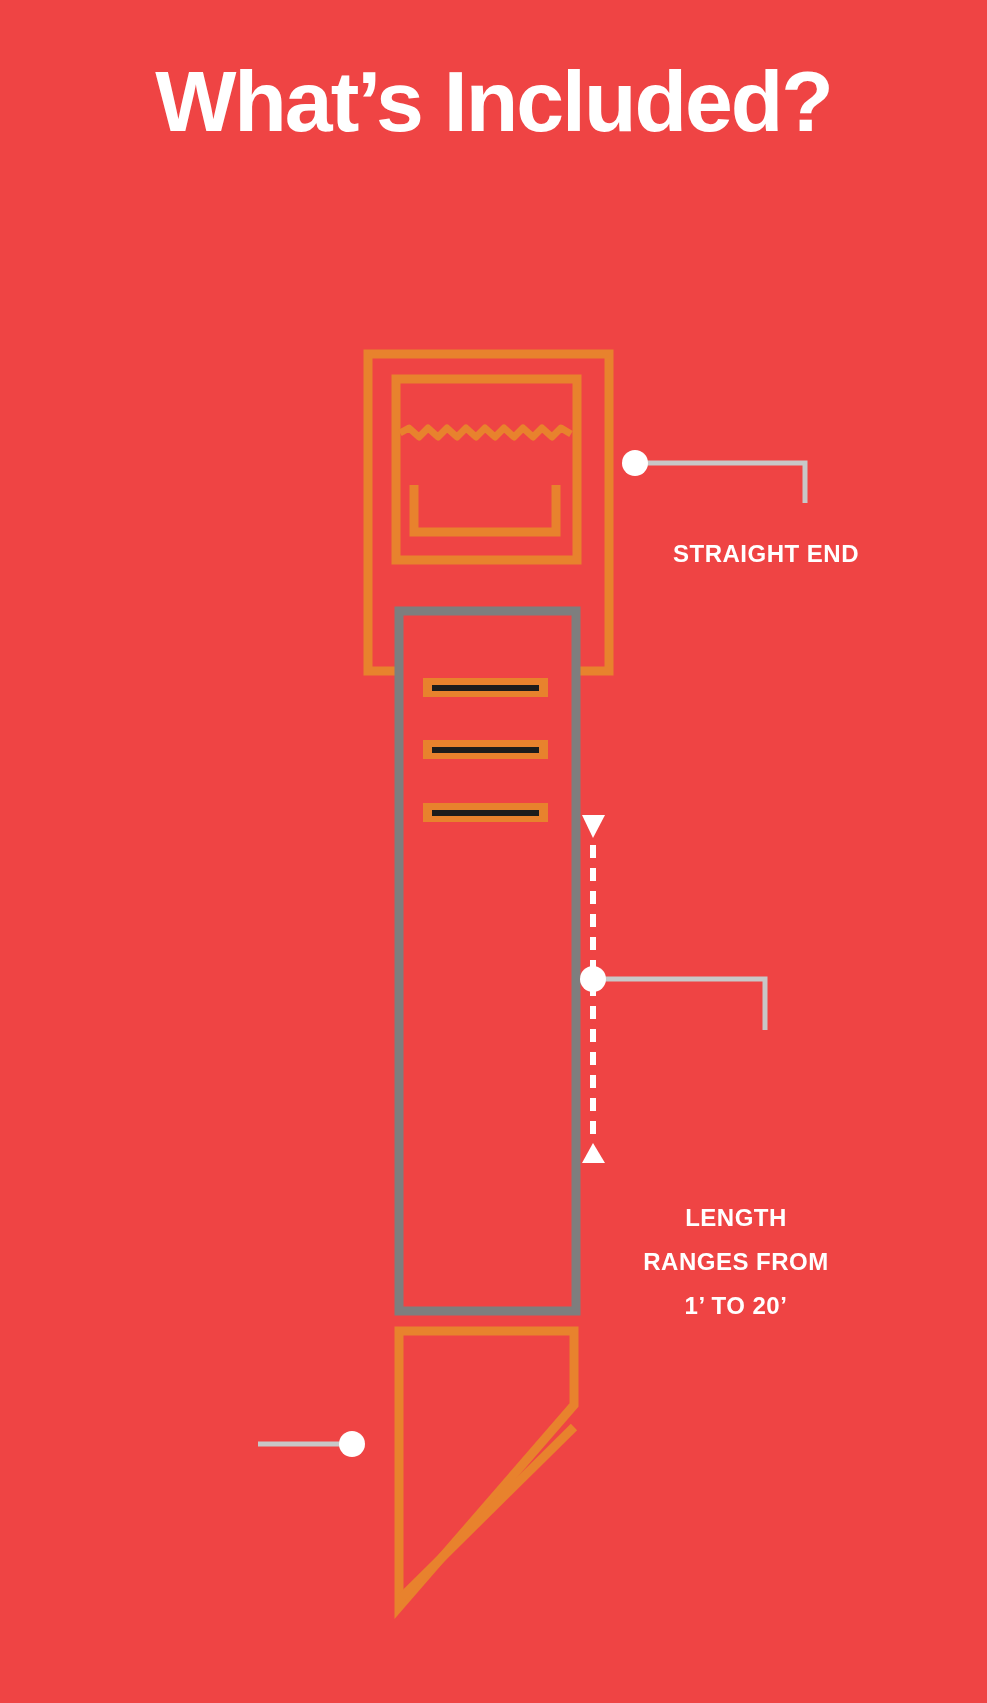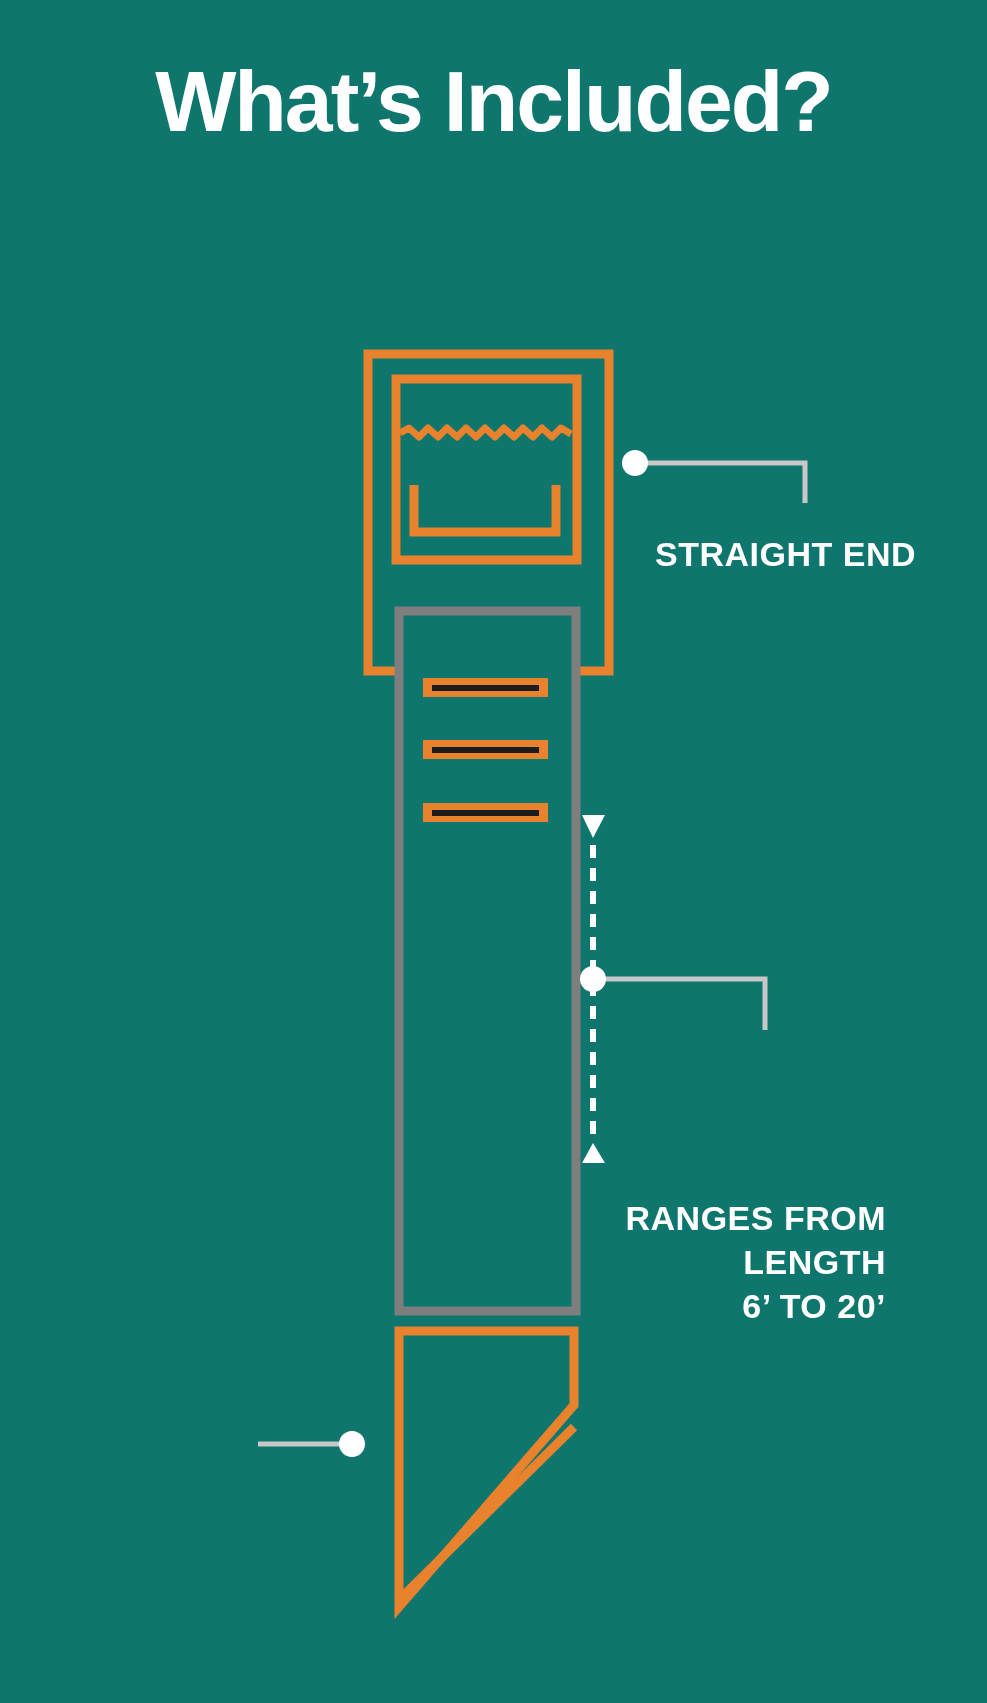--- a/index.html
+++ b/index.html
@@ -4,21 +4,21 @@
 <style>
   html, body {
     margin: 0;
     padding: 0;
     background: #1C1C1C;
   }
   .canvas {
     position: relative;
     width: 987px;
     height: 1703px;
-    background: #0f766e;
+    background: #ef4444;
     overflow: hidden;
     font-family: "Liberation Sans", sans-serif;
   }
   .title {
     position: absolute;
     top: 58px;
     left: 0;
     width: 987px;
     margin: 0;
     text-align: center;
@@ -32,23 +32,23 @@
     position: absolute;
     left: 0;
     top: 0;
     width: 987px;
     height: 1703px;
   }
   .label {
     position: absolute;
     color: #FFFFFF;
     font-weight: 700;
-    font-size: 34px;
+    font-size: 24px;
     letter-spacing: 0.5px;
-    text-align: right;
+    text-align: center;
     line-height: 44px;
   }
   .label span { display: block; }
   .label-straight-end {
     left: 616px;
     top: 532px;
     width: 300px;
   }
   .label-length {
     left: 586px;
@@ -116,21 +116,21 @@
       <line x1="258" y1="1444" x2="345" y2="1444" stroke="#C8C8C8" stroke-width="5"></line>
       <circle cx="352" cy="1444" r="13" fill="#FFFFFF"></circle>
     </g>
   </svg>
 
   <div class="label label-straight-end">
     <span>STRAIGHT END</span>
   </div>
 
   <div class="label label-length">
+    <span>LENGTH</span>
     <span>RANGES FROM</span>
-    <span>LENGTH</span>
-    <span>6’ TO 20’</span>
+    <span>1’ TO 20’</span>
   </div>
 
   <div class="label label-burn">
   </div>
 
 </div>
 
 </body></html>

